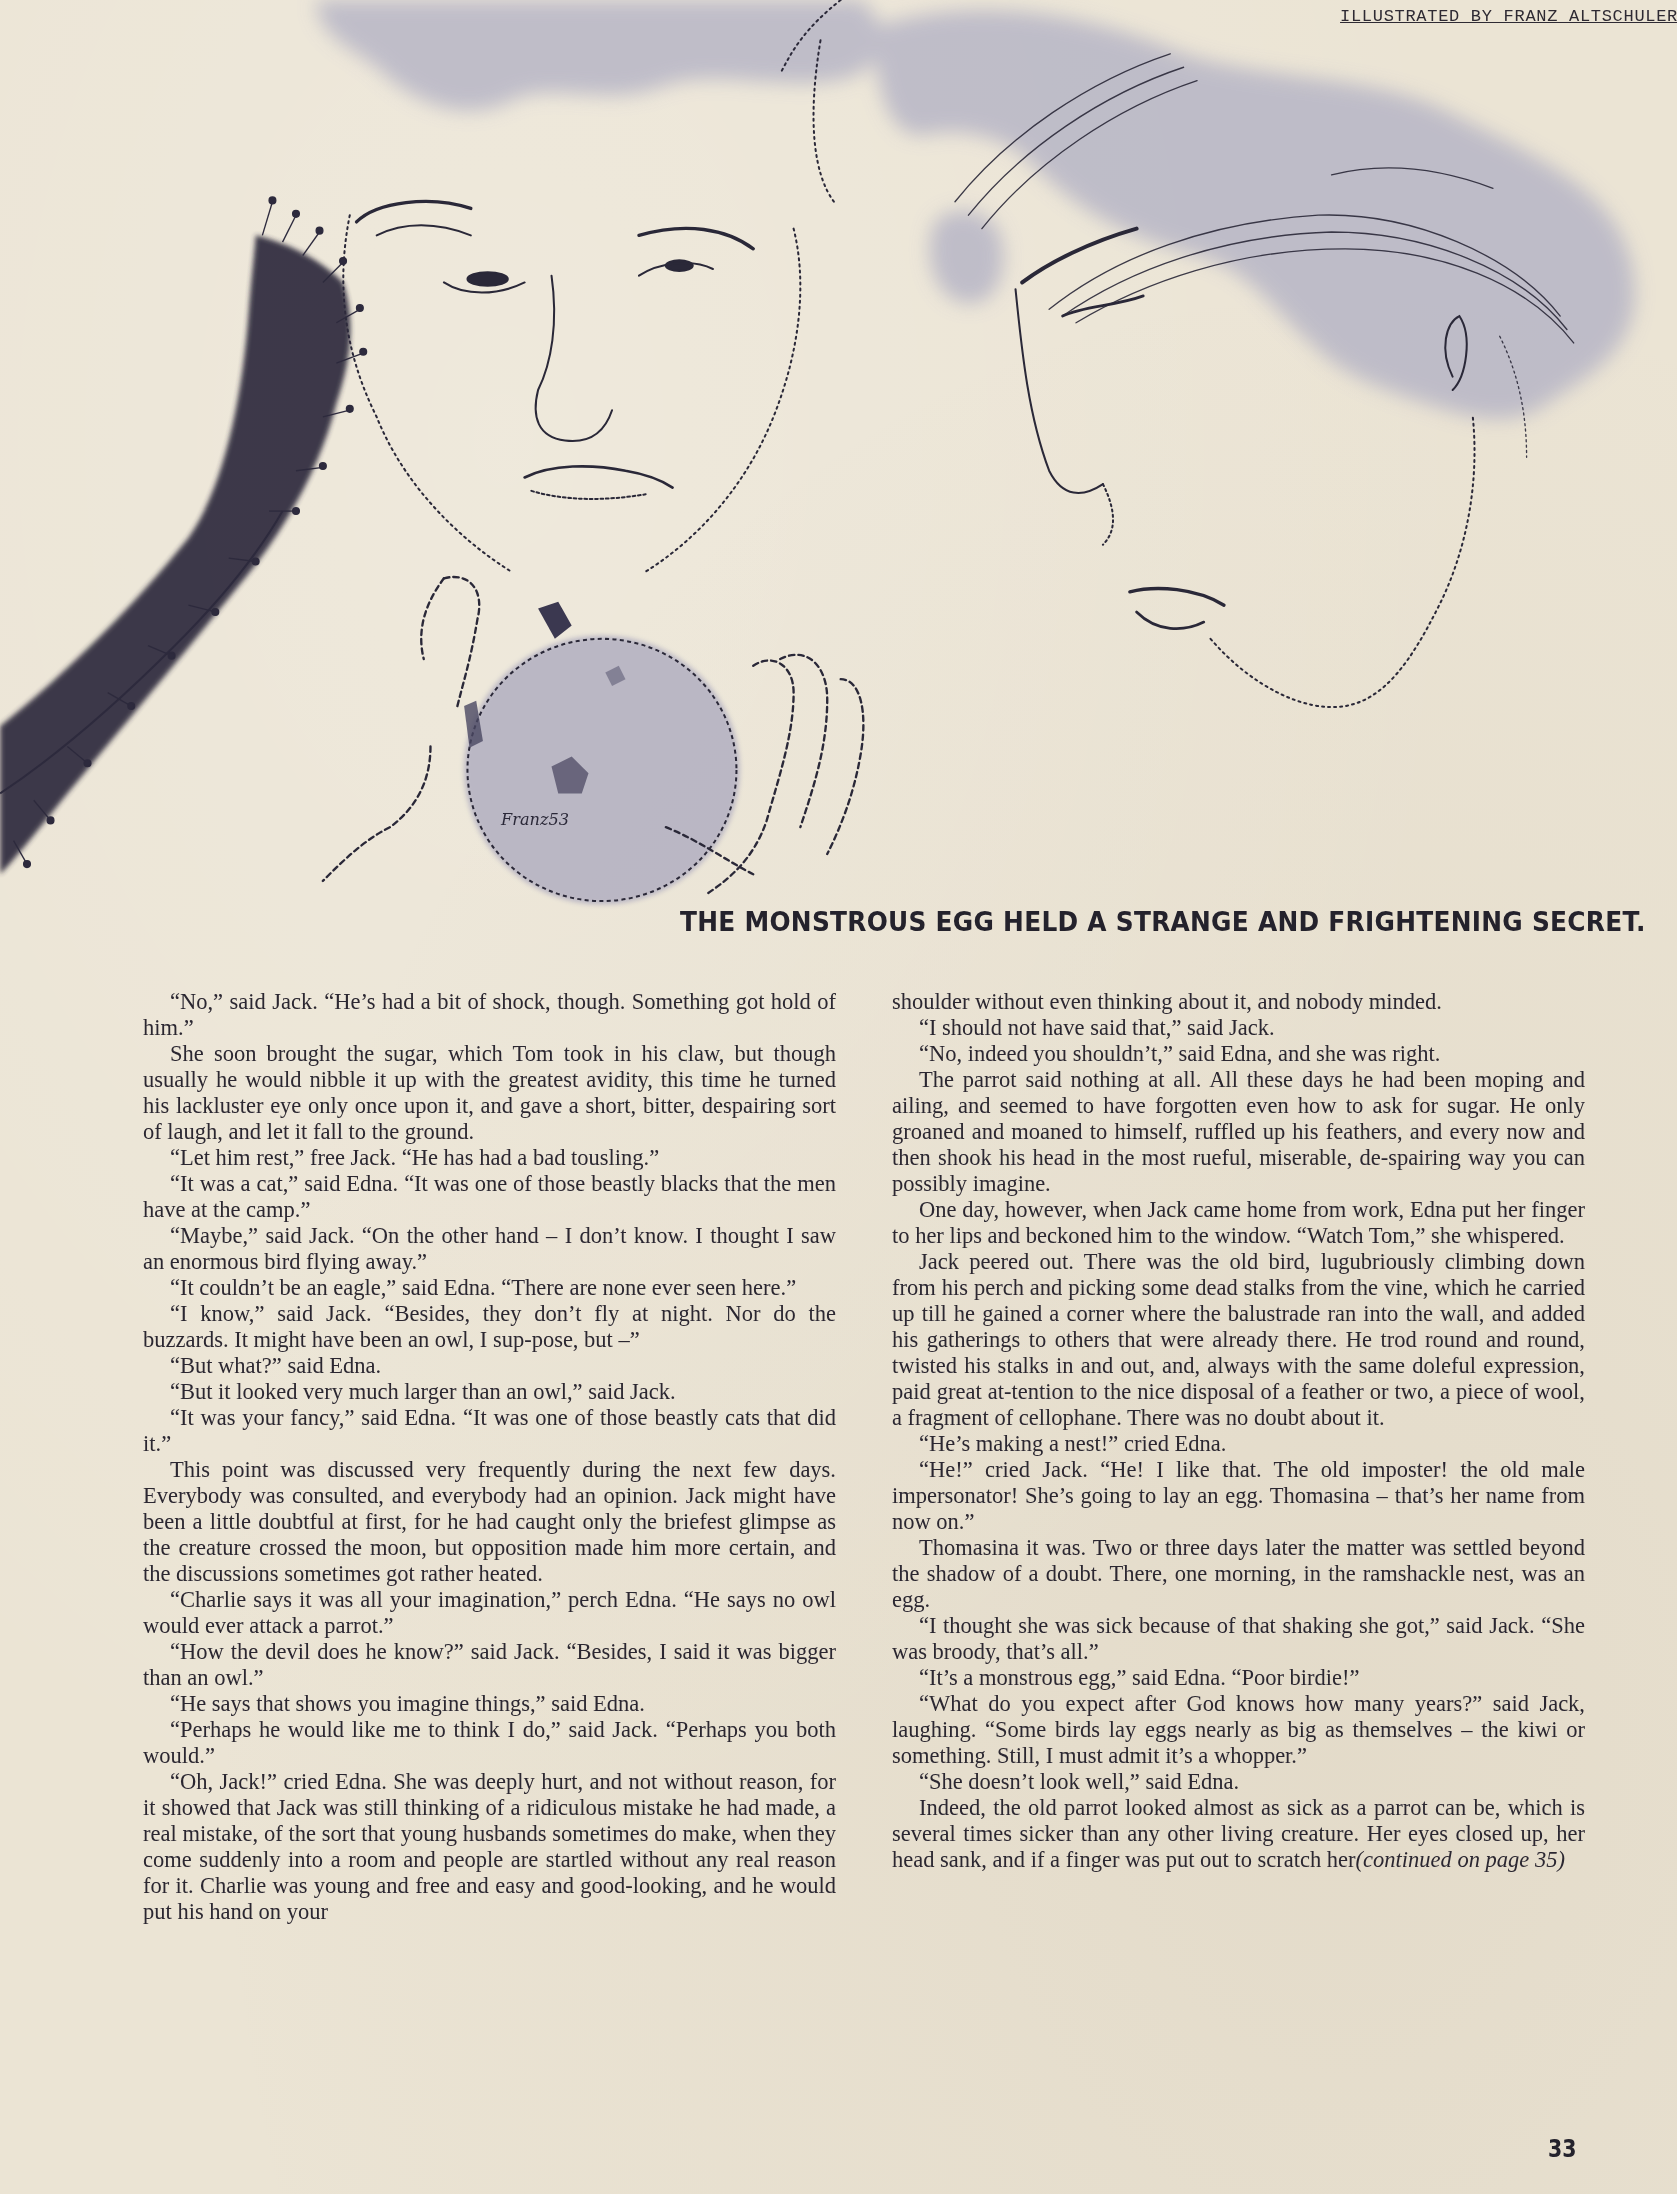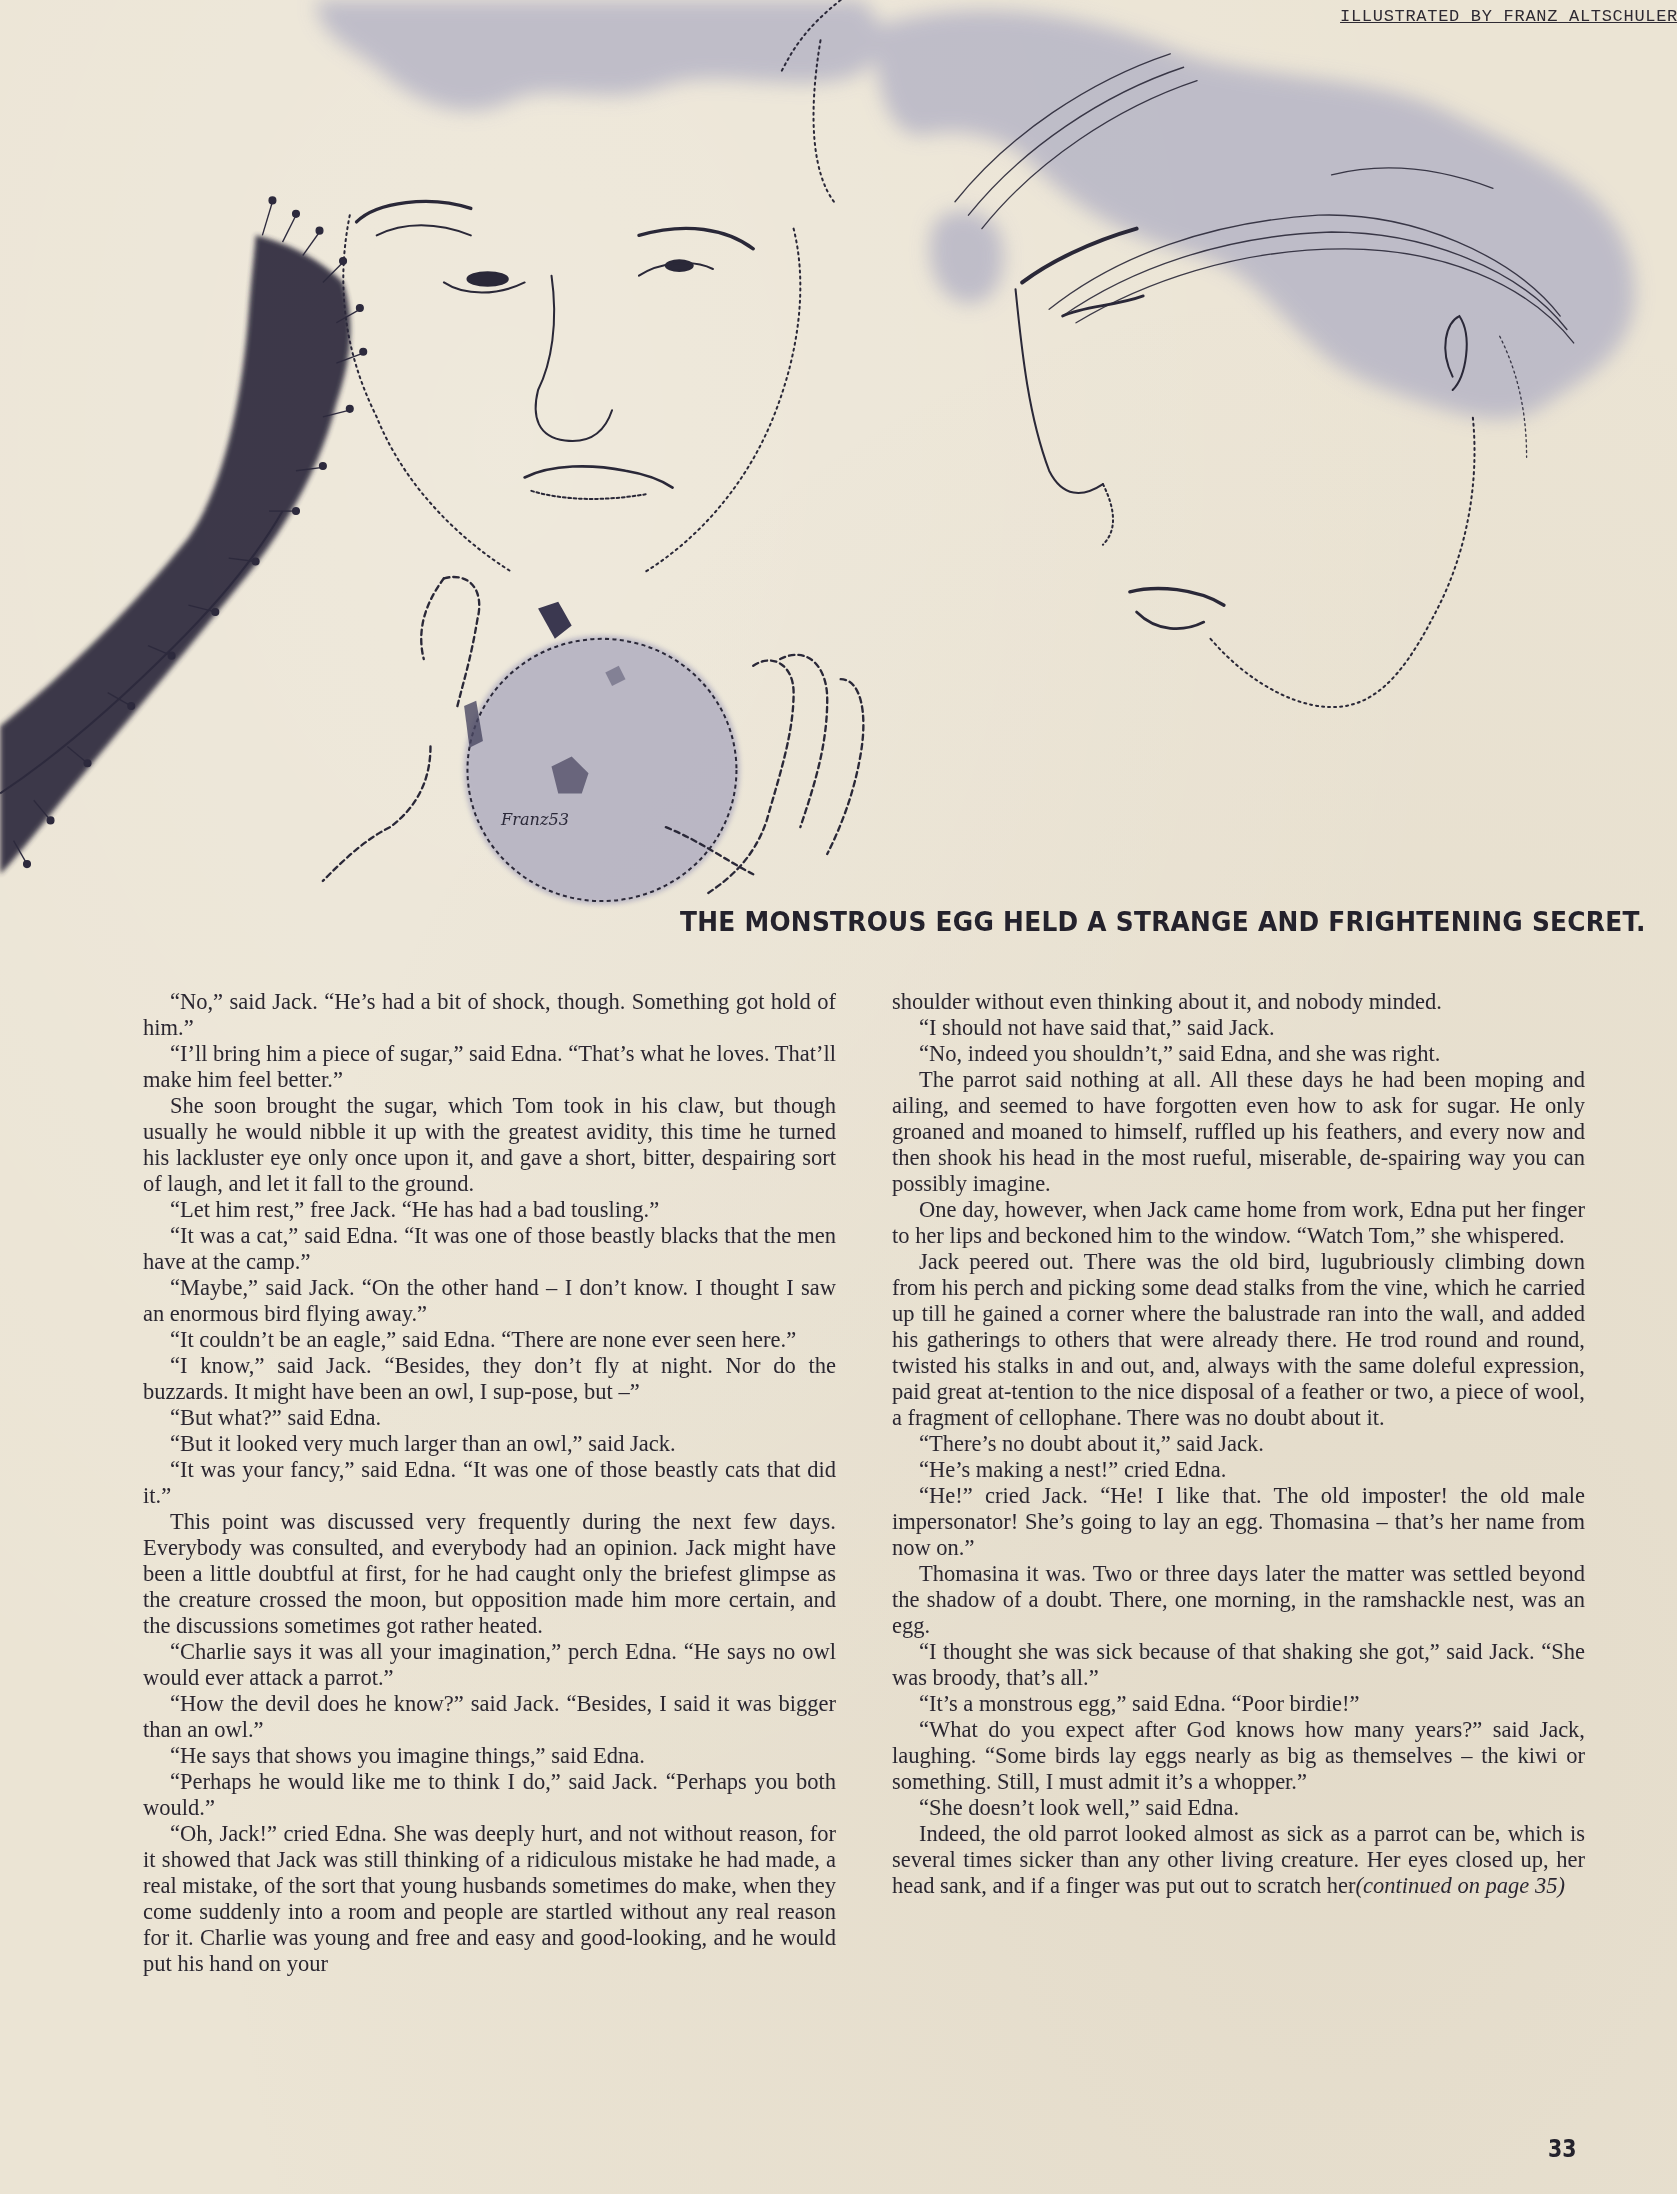--- a/index.html
+++ b/index.html
@@ -164,21 +164,20 @@
       </g>
     </g>
   </svg>
 
   <div class="credit">ILLUSTRATED BY FRANZ ALTSCHULER</div>
 
   <div class="caption">THE MONSTROUS EGG HELD A STRANGE AND FRIGHTENING SECRET.</div>
 
   <div class="column col-left">
     <p>“No,” said Jack. “He’s had a bit of shock, though. Something got hold of him.”</p>
-    <p>“I’ll bring him a piece of sugar,” said Edna. “That’s what he loves. That’ll make him feel better.”</p>
     <p>She soon brought the sugar, which Tom took in his claw, but though usually he would nibble it up with the greatest avidity, this time he turned his lackluster eye only once upon it, and gave a short, bitter, despairing sort of laugh, and let it fall to the ground.</p>
     <p>“Let him rest,” free Jack. “He has had a bad tousling.”</p>
     <p>“It was a cat,” said Edna. “It was one of those beastly blacks that the men have at the camp.”</p>
     <p>“Maybe,” said Jack. “On the other hand – I don’t know. I thought I saw an enormous bird flying away.”</p>
     <p>“It couldn’t be an eagle,” said Edna. “There are none ever seen here.”</p>
     <p>“I know,” said Jack. “Besides, they don’t fly at night. Nor do the buzzards. It might have been an owl, I sup-pose, but –”</p>
     <p>“But what?” said Edna.</p>
     <p>“But it looked very much larger than an owl,” said Jack.</p>
     <p>“It was your fancy,” said Edna. “It was one of those beastly cats that did it.”</p>
     <p>This point was discussed very frequently during the next few days. Everybody was consulted, and everybody had an opinion. Jack might have been a little doubtful at first, for he had caught only the briefest glimpse as the creature crossed the moon, but opposition made him more certain, and the discussions sometimes got rather heated.</p>
@@ -189,21 +188,20 @@
     <p>“Oh, Jack!” cried Edna. She was deeply hurt, and not without reason, for it showed that Jack was still thinking of a ridiculous mistake he had made, a real mistake, of the sort that young husbands sometimes do make, when they come suddenly into a room and people are startled without any real reason for it. Charlie was young and free and easy and good-looking, and he would put his hand on your</p>
   </div>
 
   <div class="column col-right">
     <p class="cont">shoulder without even thinking about it, and nobody minded.</p>
     <p>“I should not have said that,” said Jack.</p>
     <p>“No, indeed you shouldn’t,” said Edna, and she was right.</p>
     <p>The parrot said nothing at all. All these days he had been moping and ailing, and seemed to have forgotten even how to ask for sugar. He only groaned and moaned to himself, ruffled up his feathers, and every now and then shook his head in the most rueful, miserable, de-spairing way you can possibly imagine.</p>
     <p>One day, however, when Jack came home from work, Edna put her finger to her lips and beckoned him to the window. “Watch Tom,” she whispered.</p>
     <p>Jack peered out. There was the old bird, lugubriously climbing down from his perch and picking some dead stalks from the vine, which he carried up till he gained a corner where the balustrade ran into the wall, and added his gatherings to others that were already there. He trod round and round, twisted his stalks in and out, and, always with the same doleful expression, paid great at-tention to the nice disposal of a feather or two, a piece of wool, a fragment of cellophane. There was no doubt about it.</p>
-    <p>“There’s no doubt about it,” said Jack.</p>
     <p>“He’s making a nest!” cried Edna.</p>
     <p>“He!” cried Jack. “He! I like that. The old imposter! the old male impersonator! She’s going to lay an egg. Thomasina – that’s her name from now on.”</p>
     <p>Thomasina it was. Two or three days later the matter was settled beyond the shadow of a doubt. There, one morning, in the ramshackle nest, was an egg.</p>
     <p>“I thought she was sick because of that shaking she got,” said Jack. “She was broody, that’s all.”</p>
     <p>“It’s a monstrous egg,” said Edna. “Poor birdie!”</p>
     <p>“What do you expect after God knows how many years?” said Jack, laughing. “Some birds lay eggs nearly as big as themselves – the kiwi or something. Still, I must admit it’s a whopper.”</p>
     <p>“She doesn’t look well,” said Edna.</p>
     <p><span>Indeed, the old parrot looked almost as sick as a parrot can be, which is several times sicker than any other living creature. Her eyes closed up, her head sank, and if a finger was put out to scratch her</span><em>(continued on page 35)</em></p>
   </div>
 

